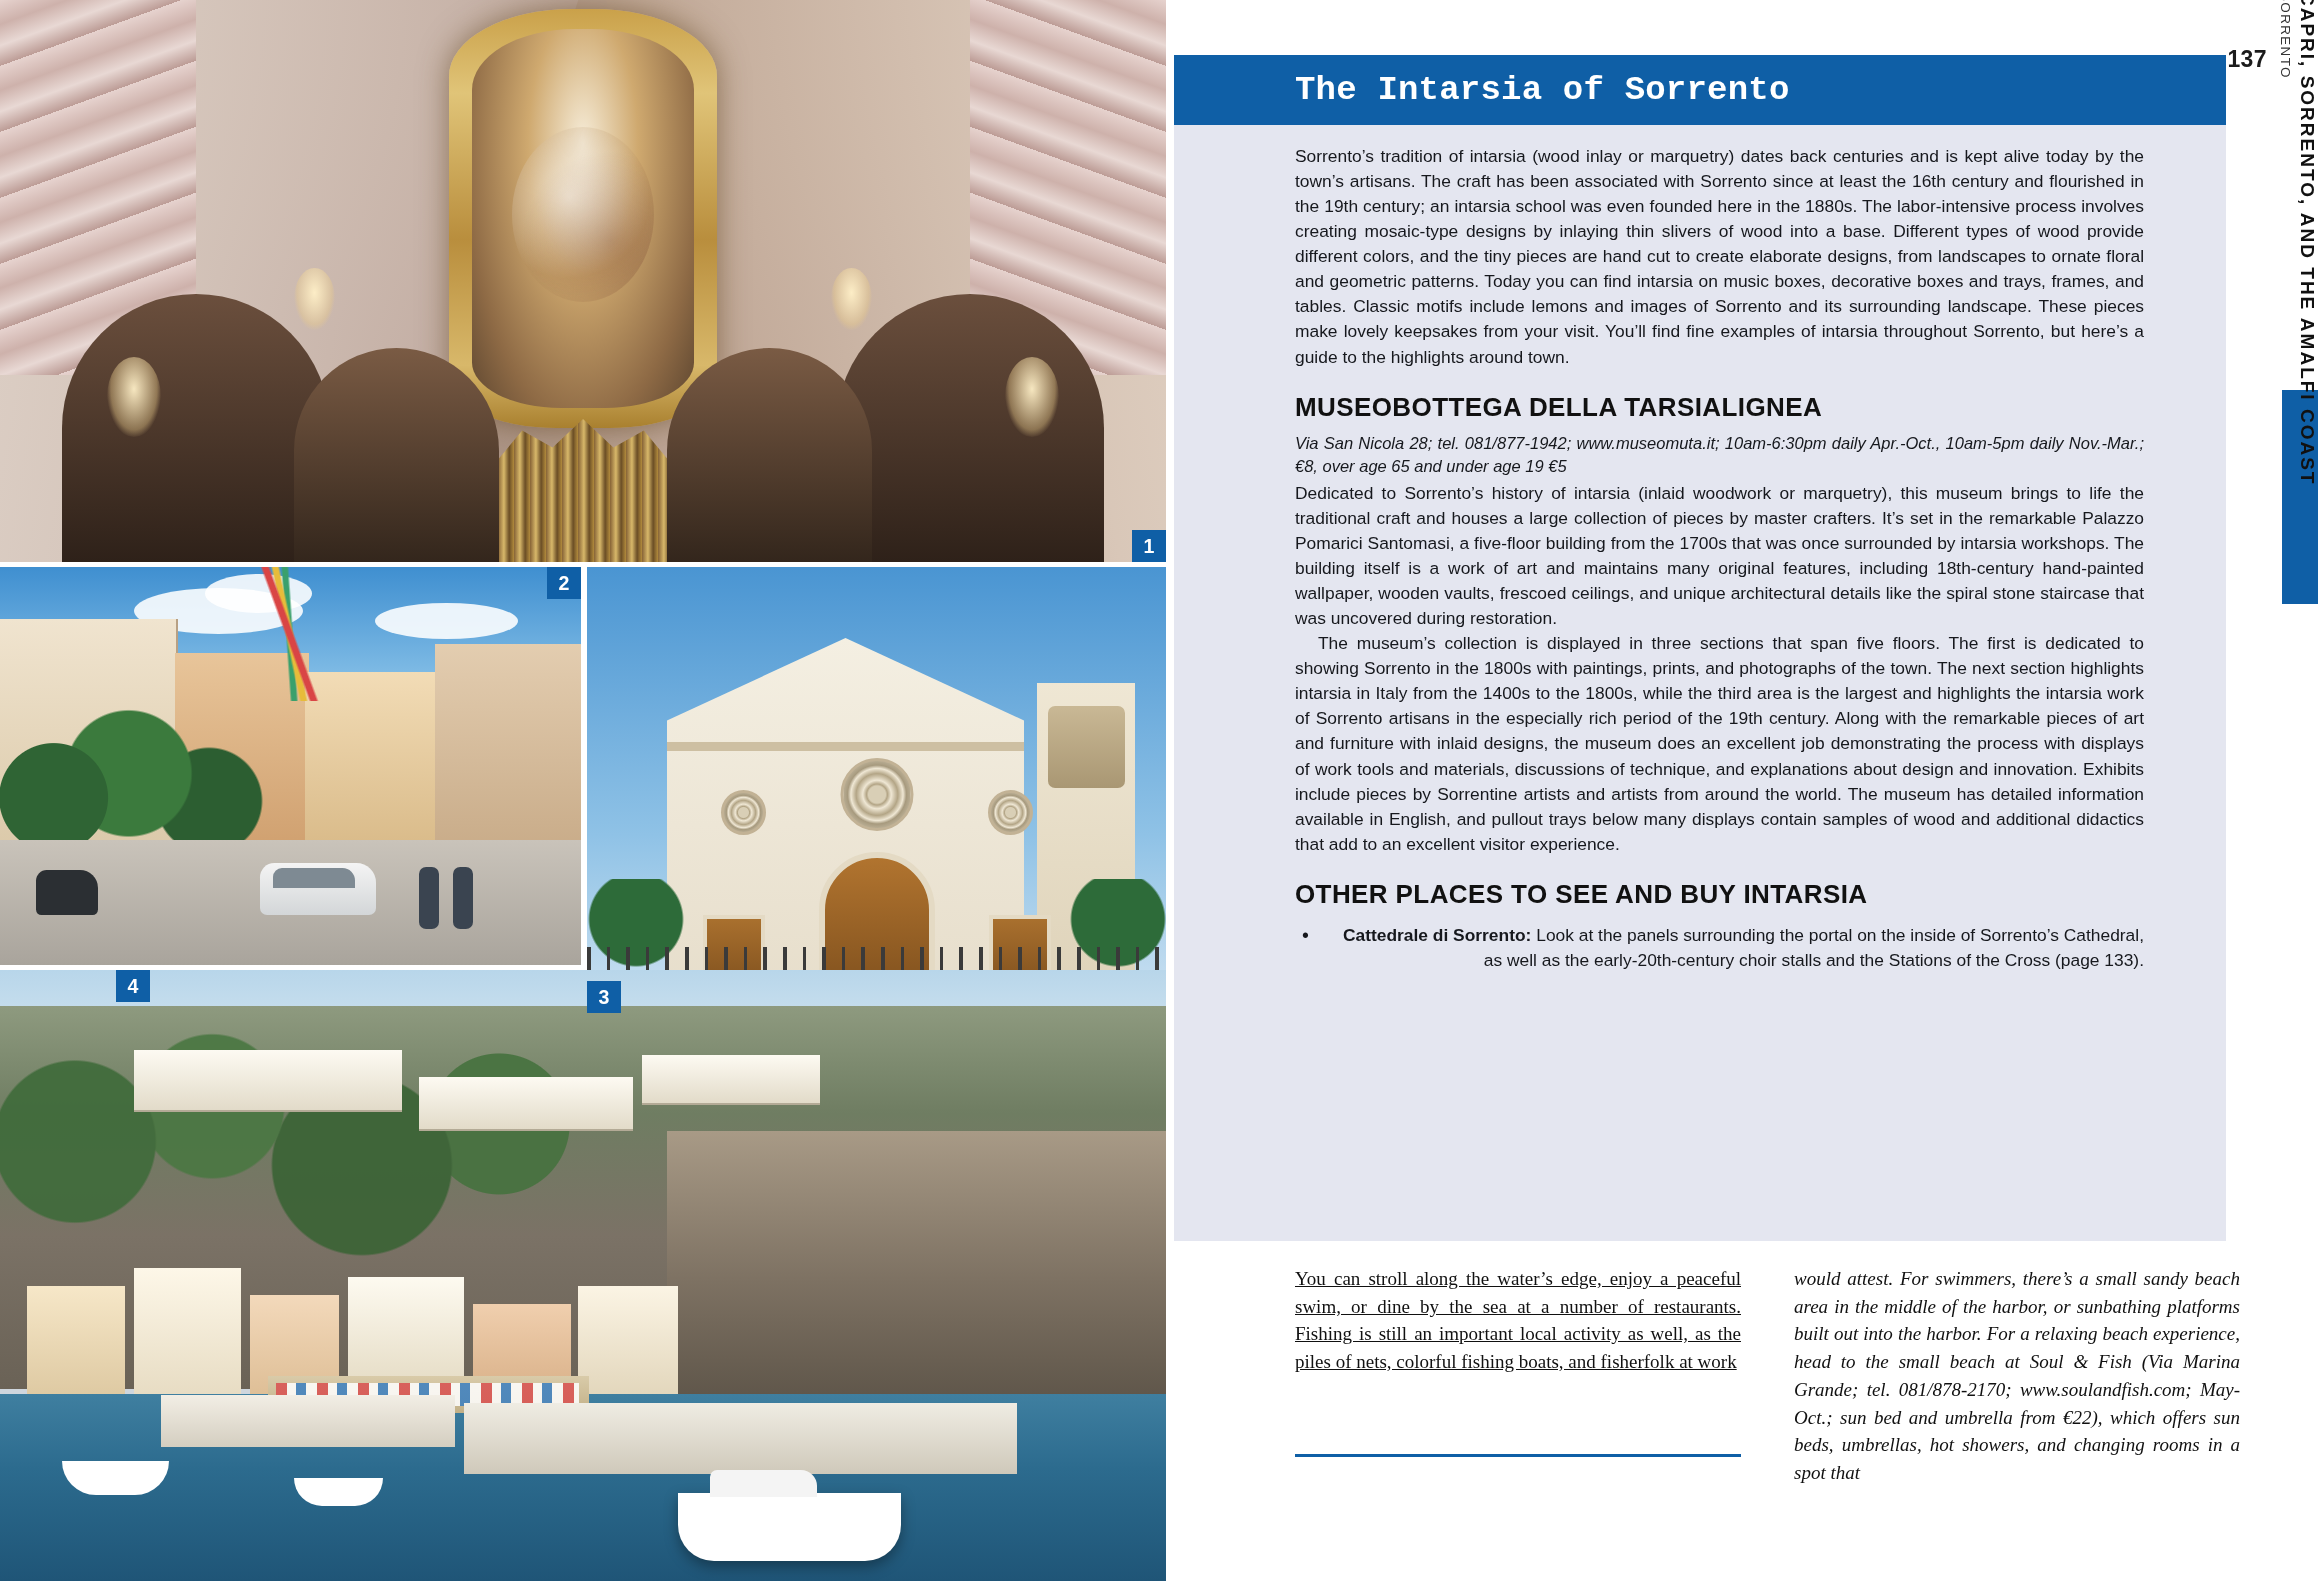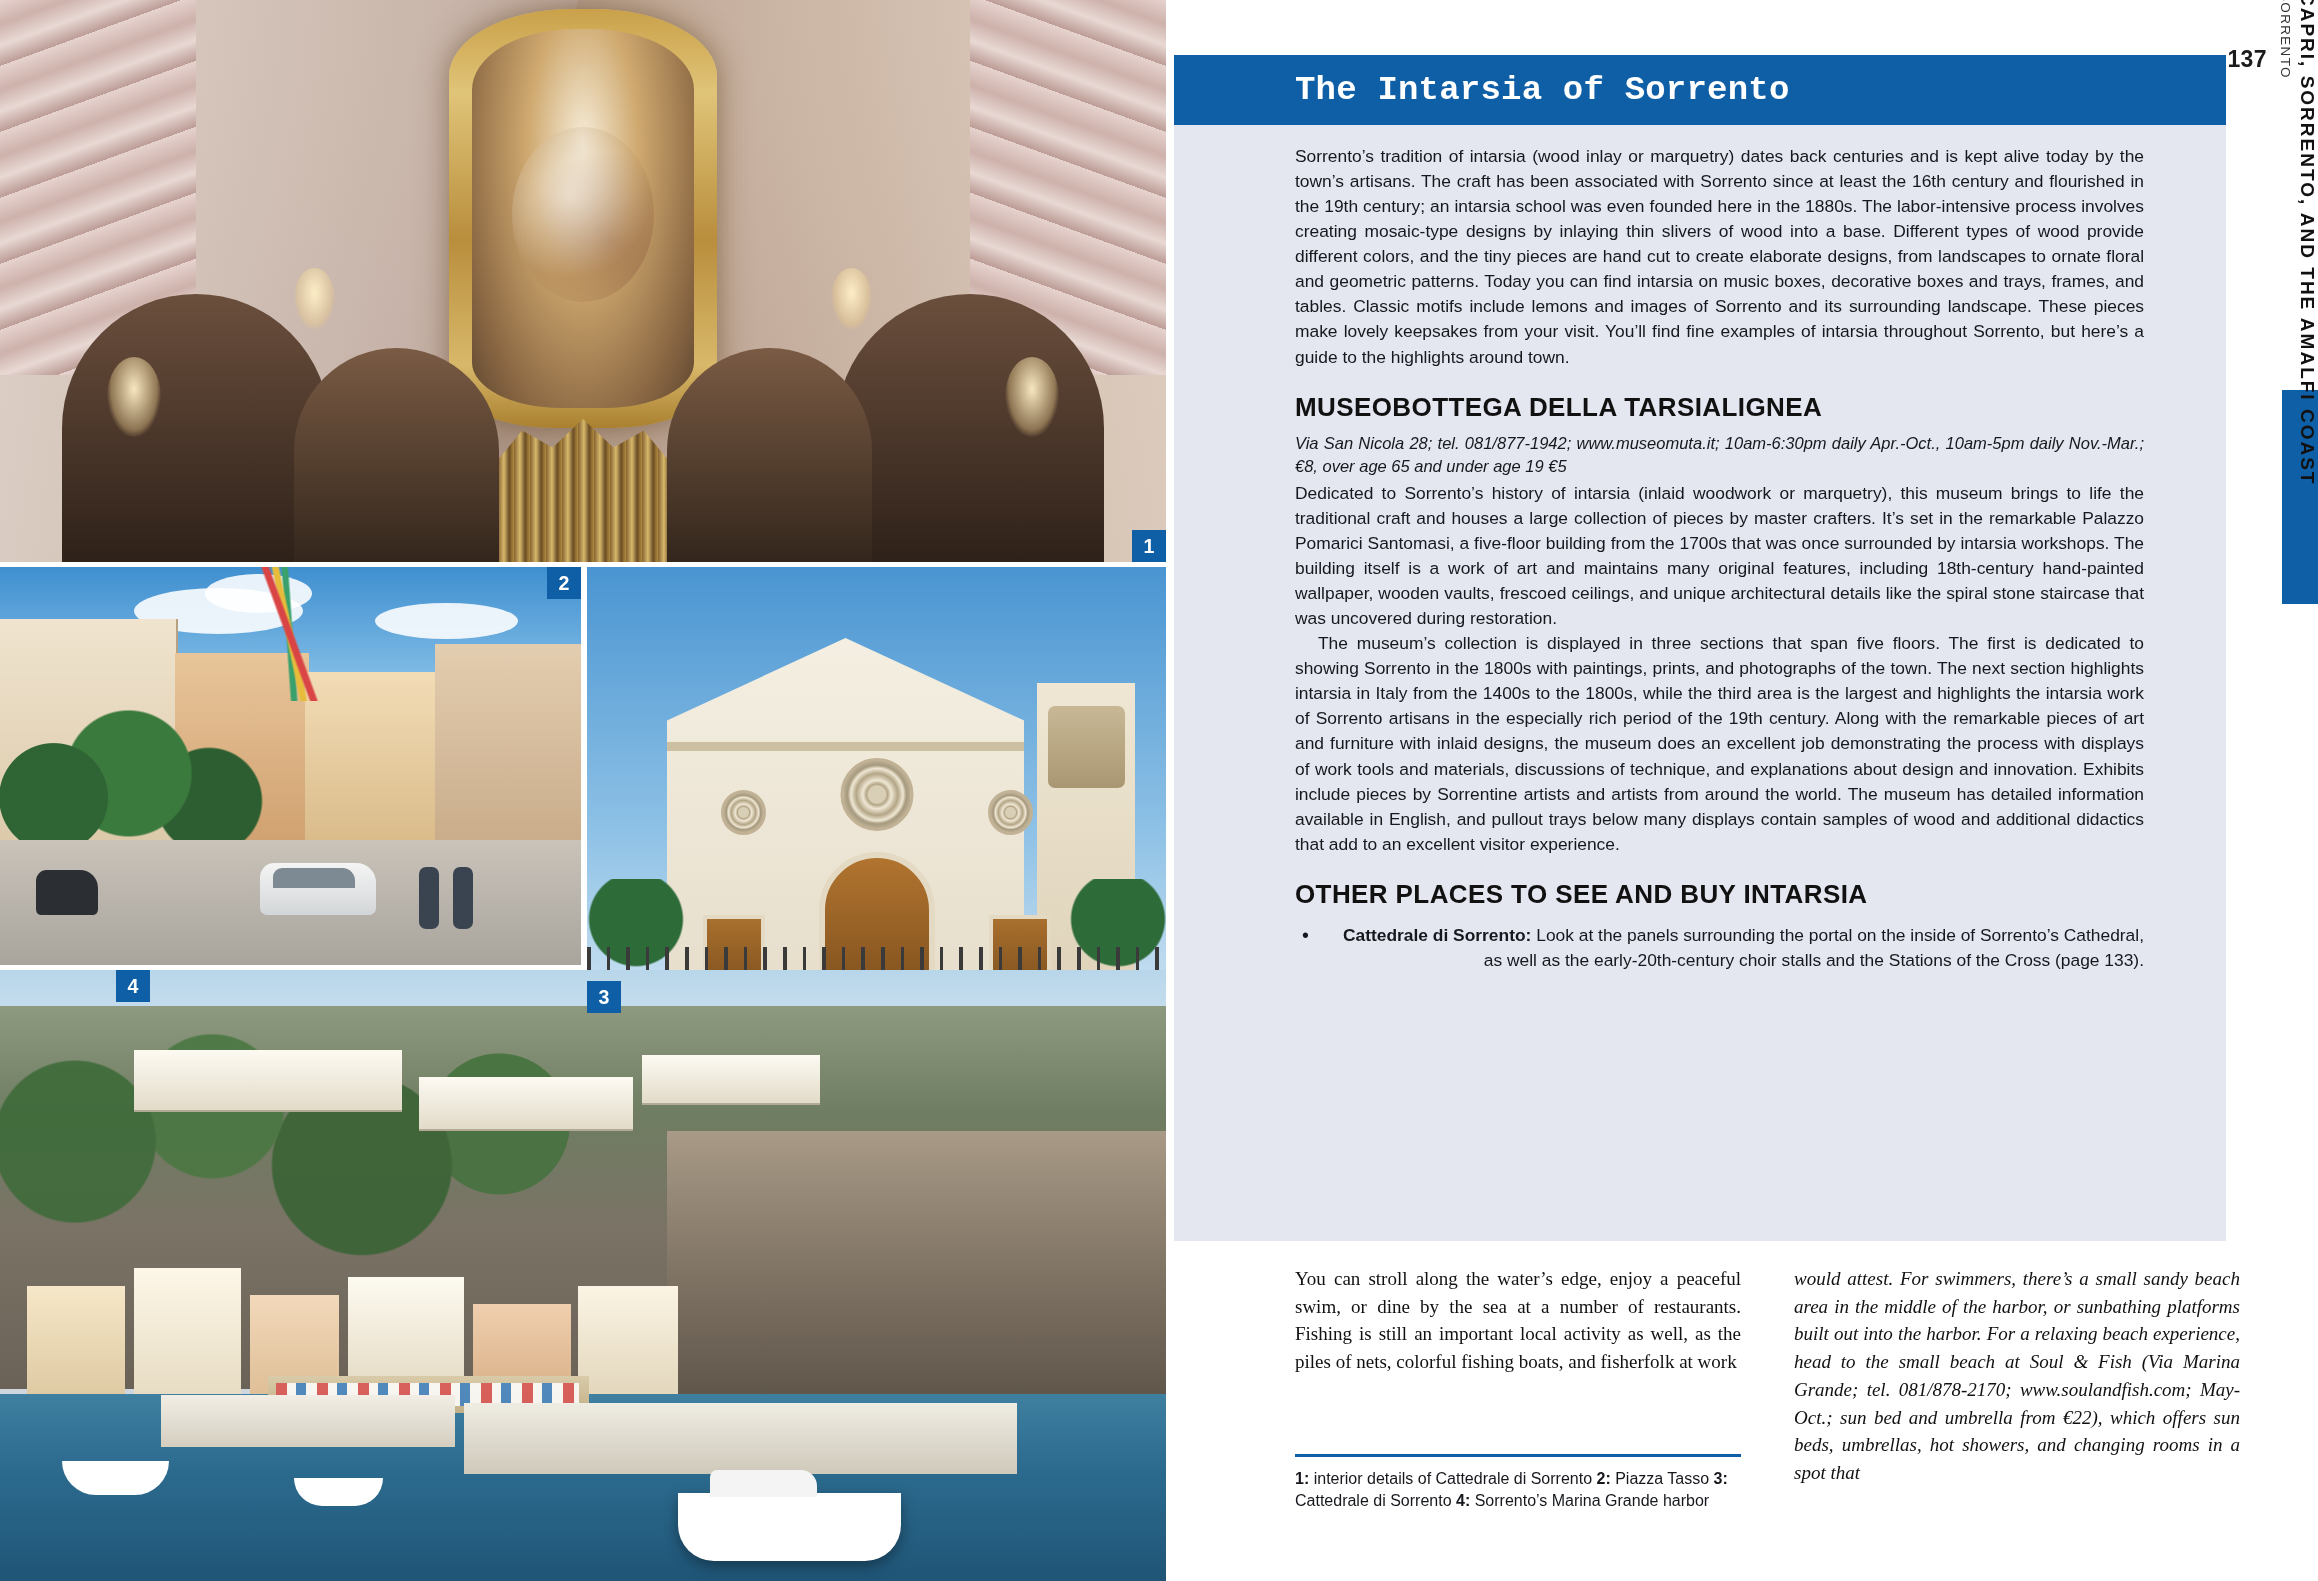--- a/index.html
+++ b/index.html
@@ -285,21 +285,21 @@
   
   .cols {
     position:absolute; left:121px; top:1265px; width:972px; height:294px;
     font-family: "Liberation Serif", serif;
   }
   .col {
     position:absolute; top:0; width:446px;
     font-size:19px; line-height:1.46; color:#111;
     text-align: justify;
   }
-  .col.left { left:0; }
+  .col.left { left:0;text-decoration:underline; }
   .col.right { left:499px;font-style:italic; }
 
   .caption-rule {
     position:absolute; left:0; top:189px; width:446px; height:2.7px; background:#0f5fa6;
   }
   .caption {
     position:absolute; left:0; top:203px; width:446px;
     font-family:"Liberation Sans", sans-serif;
     font-size:16px; line-height:1.4; color:#16181d;
   }
@@ -431,20 +431,17 @@
             <b>Cattedrale di Sorrento:</b><span> Look at the panels surrounding the portal on the inside of Sorrento’s Cathedral, as well as the early-20th-century choir stalls and the Stations of the Cross (page 133).</span>
           </li>
         </ul>
       </div>
     </div>
 
     <div class="cols">
       <div class="col left">You can stroll along the water’s edge, enjoy a peaceful swim, or dine by the sea at a number of restaurants. Fishing is still an important local activity as well, as the piles of nets, colorful fishing boats, and fisherfolk at work</div>
       <div class="col right">would attest. For swimmers, there’s a small sandy beach area in the middle of the harbor, or sunbathing platforms built out into the harbor. For a relaxing beach experience, head to the small beach at Soul &amp; Fish (Via Marina Grande; tel. 081/878-2170; www.soulandfish.com; May-Oct.; sun bed and umbrella from €22), which offers sun beds, umbrellas, hot showers, and changing rooms in a spot that</div>
       <div class="caption-rule"></div>
-      <div class="caption">
-        <b>1:</b><span> interior details of Cattedrale di Sorrento </span><b>2:</b><span> Piazza Tasso </span><b>3:</b><span> Cattedrale di Sorrento </span><b>4:</b><span> Sorrento’s Marina Grande harbor</span>
-      </div>
     </div>
 
   </div>
 </div>
 
 
 </body></html>

